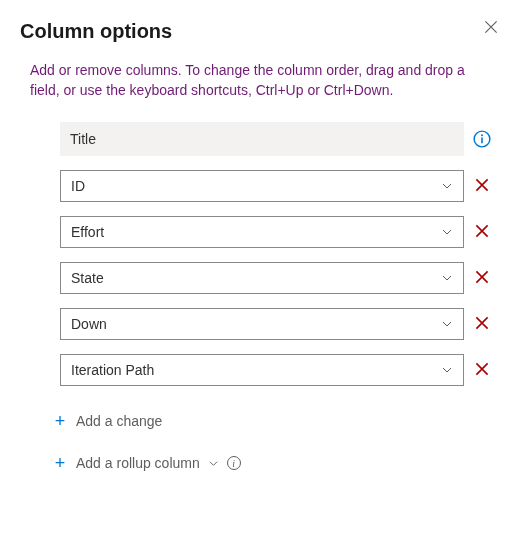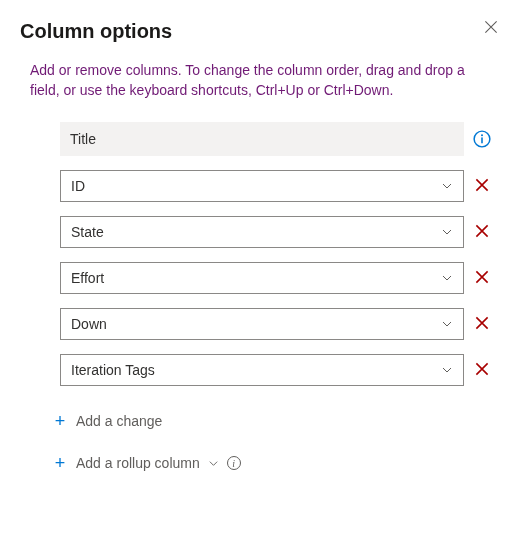--- a/index.html
+++ b/index.html
@@ -180,75 +180,75 @@
       <span>
         <svg width="18" height="18" viewBox="0 0 16 16">
             <path d="M3 3 L13 13 M13 3 L3 13" stroke="currentColor" stroke-width="1.4" fill="none"></path>
           </svg>
       </span>
     </button>
   </div>
 
   <div class="row">
     <div class="select-field">
+      <span>Effort</span>
+      <span class="chev">
+        <svg width="12" height="12" viewBox="0 0 12 12">
+            <path d="M2 4 L6 8 L10 4" stroke="currentColor" stroke-width="1" fill="none"></path>
+          </svg>
+      </span>
+    </div>
+    <button class="remove-btn">
+      <span>
+        <svg width="18" height="18" viewBox="0 0 16 16">
+            <path d="M3 3 L13 13 M13 3 L3 13" stroke="currentColor" stroke-width="1.4" fill="none"></path>
+          </svg>
+      </span>
+    </button>
+  </div>
+
+  <div class="row">
+    <div class="select-field">
       <span>State</span>
       <span class="chev">
         <svg width="12" height="12" viewBox="0 0 12 12">
             <path d="M2 4 L6 8 L10 4" stroke="currentColor" stroke-width="1" fill="none"></path>
           </svg>
       </span>
     </div>
     <button class="remove-btn">
       <span>
         <svg width="18" height="18" viewBox="0 0 16 16">
             <path d="M3 3 L13 13 M13 3 L3 13" stroke="currentColor" stroke-width="1.4" fill="none"></path>
           </svg>
       </span>
     </button>
   </div>
 
   <div class="row">
     <div class="select-field">
-      <span>Effort</span>
-      <span class="chev">
-        <svg width="12" height="12" viewBox="0 0 12 12">
-            <path d="M2 4 L6 8 L10 4" stroke="currentColor" stroke-width="1" fill="none"></path>
-          </svg>
-      </span>
-    </div>
-    <button class="remove-btn">
-      <span>
-        <svg width="18" height="18" viewBox="0 0 16 16">
-            <path d="M3 3 L13 13 M13 3 L3 13" stroke="currentColor" stroke-width="1.4" fill="none"></path>
-          </svg>
-      </span>
-    </button>
-  </div>
-
-  <div class="row">
-    <div class="select-field">
       <span>Down</span>
       <span class="chev">
         <svg width="12" height="12" viewBox="0 0 12 12">
             <path d="M2 4 L6 8 L10 4" stroke="currentColor" stroke-width="1" fill="none"></path>
           </svg>
       </span>
     </div>
     <button class="remove-btn">
       <span>
         <svg width="18" height="18" viewBox="0 0 16 16">
             <path d="M3 3 L13 13 M13 3 L3 13" stroke="currentColor" stroke-width="1.4" fill="none"></path>
           </svg>
       </span>
     </button>
   </div>
 
   <div class="row">
     <div class="select-field">
-      <span>Iteration Tags</span>
+      <span>Iteration Path</span>
       <span class="chev">
         <svg width="12" height="12" viewBox="0 0 12 12">
             <path d="M2 4 L6 8 L10 4" stroke="currentColor" stroke-width="1" fill="none"></path>
           </svg>
       </span>
     </div>
     <button class="remove-btn">
       <span>
         <svg width="18" height="18" viewBox="0 0 16 16">
             <path d="M3 3 L13 13 M13 3 L3 13" stroke="currentColor" stroke-width="1.4" fill="none"></path>

